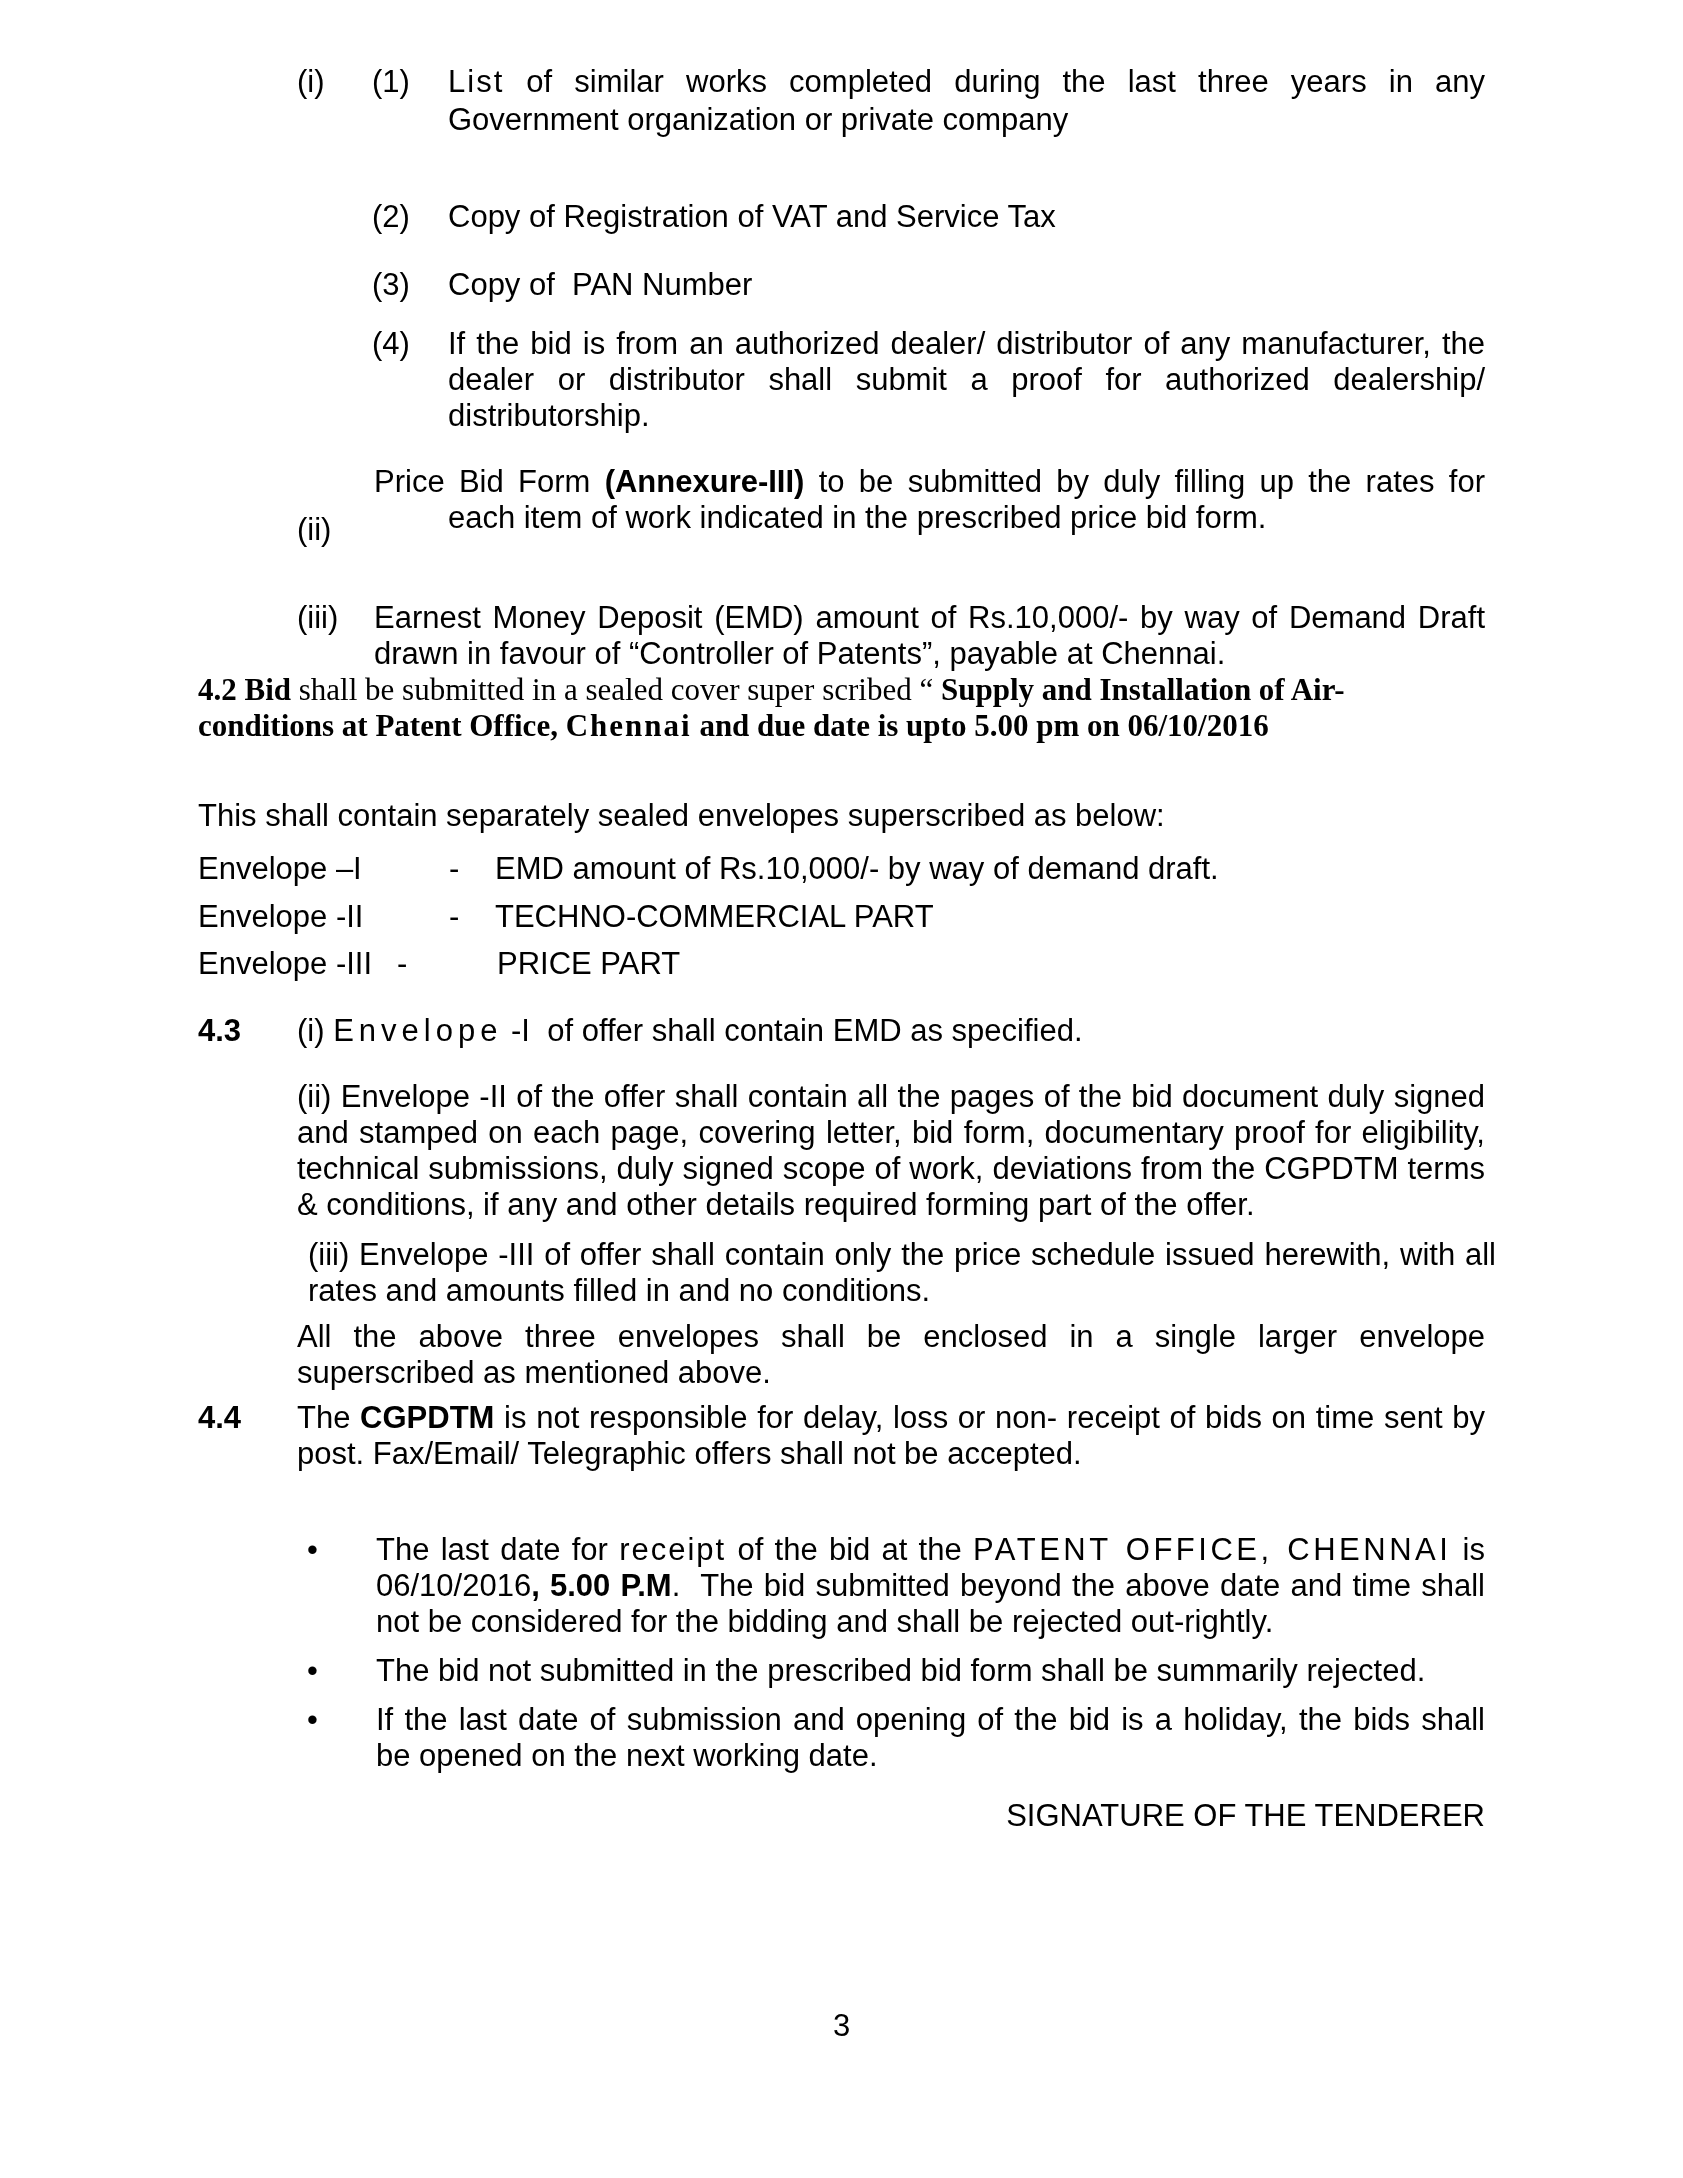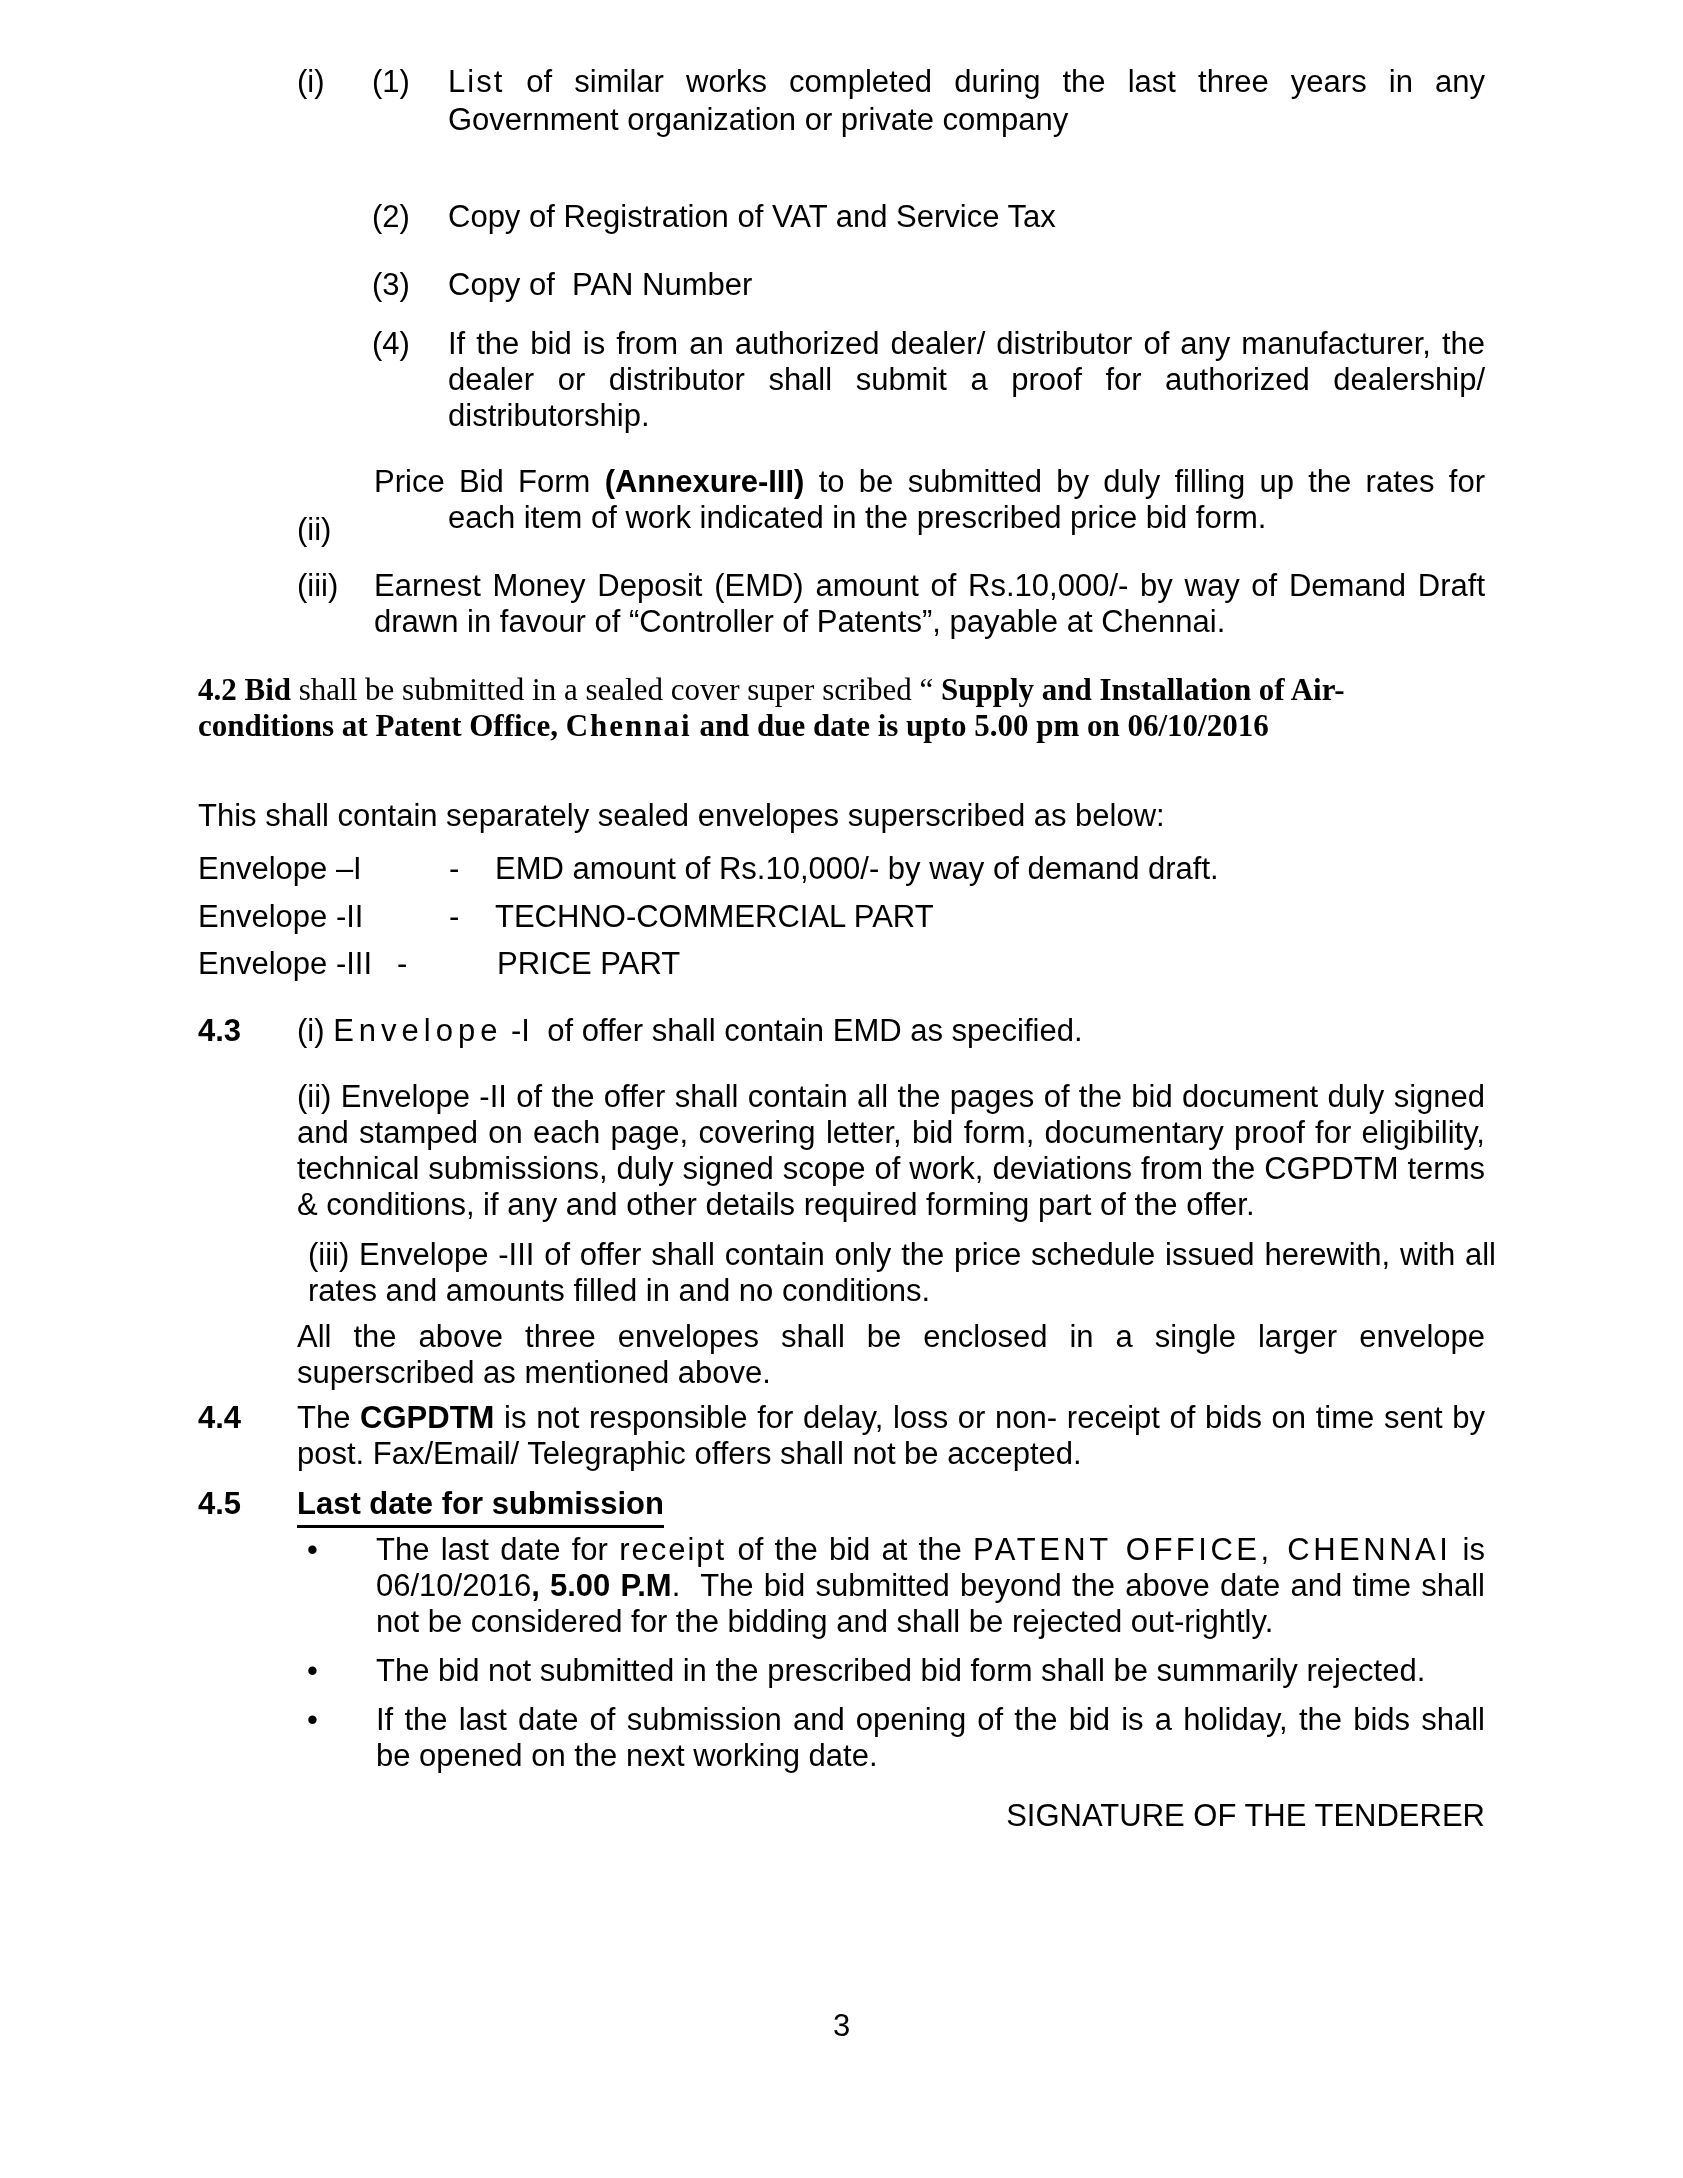--- a/index.html
+++ b/index.html
@@ -59,21 +59,21 @@
   <div class="abs row lh36" style="left:372px;top:326px;width:1113px;">
     <span class="col-num">(4)</span>
     <div class="col-txt just">If the bid is from an authorized dealer/ distributor of any manufacturer, the dealer or distributor shall submit a proof for authorized dealership/ distributorship.</div>
   </div>
 
   <div class="abs row lh36" style="left:297px;top:464px;width:1188px;">
     <span style="flex:0 0 77px;margin-top:48px;">(ii)</span>
     <div class="col-txt just hang75"><span>Price Bid Form </span><span class="b">(Annexure-III)</span><span> to be submitted by duly filling up the rates for each item of work indicated in the prescribed price bid form.</span></div>
   </div>
 
-  <div class="abs row lh36" style="left:297px;top:568px;width:1188px;">
+  <div class="abs row lh36" style="left:297px;top:600px;width:1188px;">
     <span style="flex:0 0 77px;">(iii)</span>
     <div class="col-txt just">Earnest Money Deposit (EMD) amount of Rs.10,000/- by way of Demand Draft drawn in favour of “Controller of Patents”, payable at Chennai.</div>
   </div>
 
   <div class="abs lh36" style="left:198px;top:672px;width:1287px;font-family:Liberation Serif, serif;">
     <span class="b">4.2 Bid</span><span> shall be submitted in a sealed cover super scribed “ </span><span class="b">Supply and Installation of Air- conditions at Patent Office</span><span class="b">, </span><span class="b ls2">Chennai</span><span class="b"> and due date is upto 5.00 pm on 06/10/2016</span>
   </div>
 
   <div class="abs" style="left:198px;top:797px;width:1287px;">This shall contain separately sealed envelopes superscribed as below:</div>
 
@@ -102,24 +102,20 @@
 
   <div class="abs just lh36" style="left:297px;top:1237px;width:1188px;margin-left:11px;">(iii) Envelope -III of offer shall contain only the price schedule issued herewith, with all rates and amounts filled in and no conditions.</div>
 
   <div class="abs just lh36" style="left:297px;top:1319px;width:1188px;">All the above three envelopes shall be enclosed in a single larger envelope superscribed as mentioned above.</div>
 
   <div class="abs row lh36" style="left:198px;top:1400px;width:1287px;">
     <span class="sec-num">4.4</span>
     <div class="col-txt just"><span>The </span><span class="b">CGPDTM</span><span> is not responsible for delay, loss or non- receipt of bids on time sent by post. Fax/Email/ Telegraphic offers shall not be accepted.</span></div>
   </div>
 
-  <div class="abs row" style="left:198px;top:1485px;width:1287px;">
-    <span class="sec-num">4.5</span>
-    <div class="col-txt"><span class="b underline">Last date for submission</span></div>
-  </div>
 
   <div class="abs row lh36" style="left:297px;top:1532px;width:1188px;">
     <span class="bullet-col">•</span>
     <div class="col-txt just"><span>The last date for </span><span class="ls2">receipt</span><span> of the bid at the </span><span class="ls3">PATENT OFFICE, CHENNAI</span><span> is 06/10/2016</span><span class="b">, 5.00 P.M</span><span>.&nbsp; The bid submitted beyond the above date and time shall not be considered for the bidding and shall be rejected out-rightly.</span></div>
   </div>
 
   <div class="abs row lh36" style="left:297px;top:1653px;width:1188px;">
     <span class="bullet-col">•</span>
     <div class="col-txt">The bid not submitted in the prescribed bid form shall be summarily rejected.</div>
   </div>

